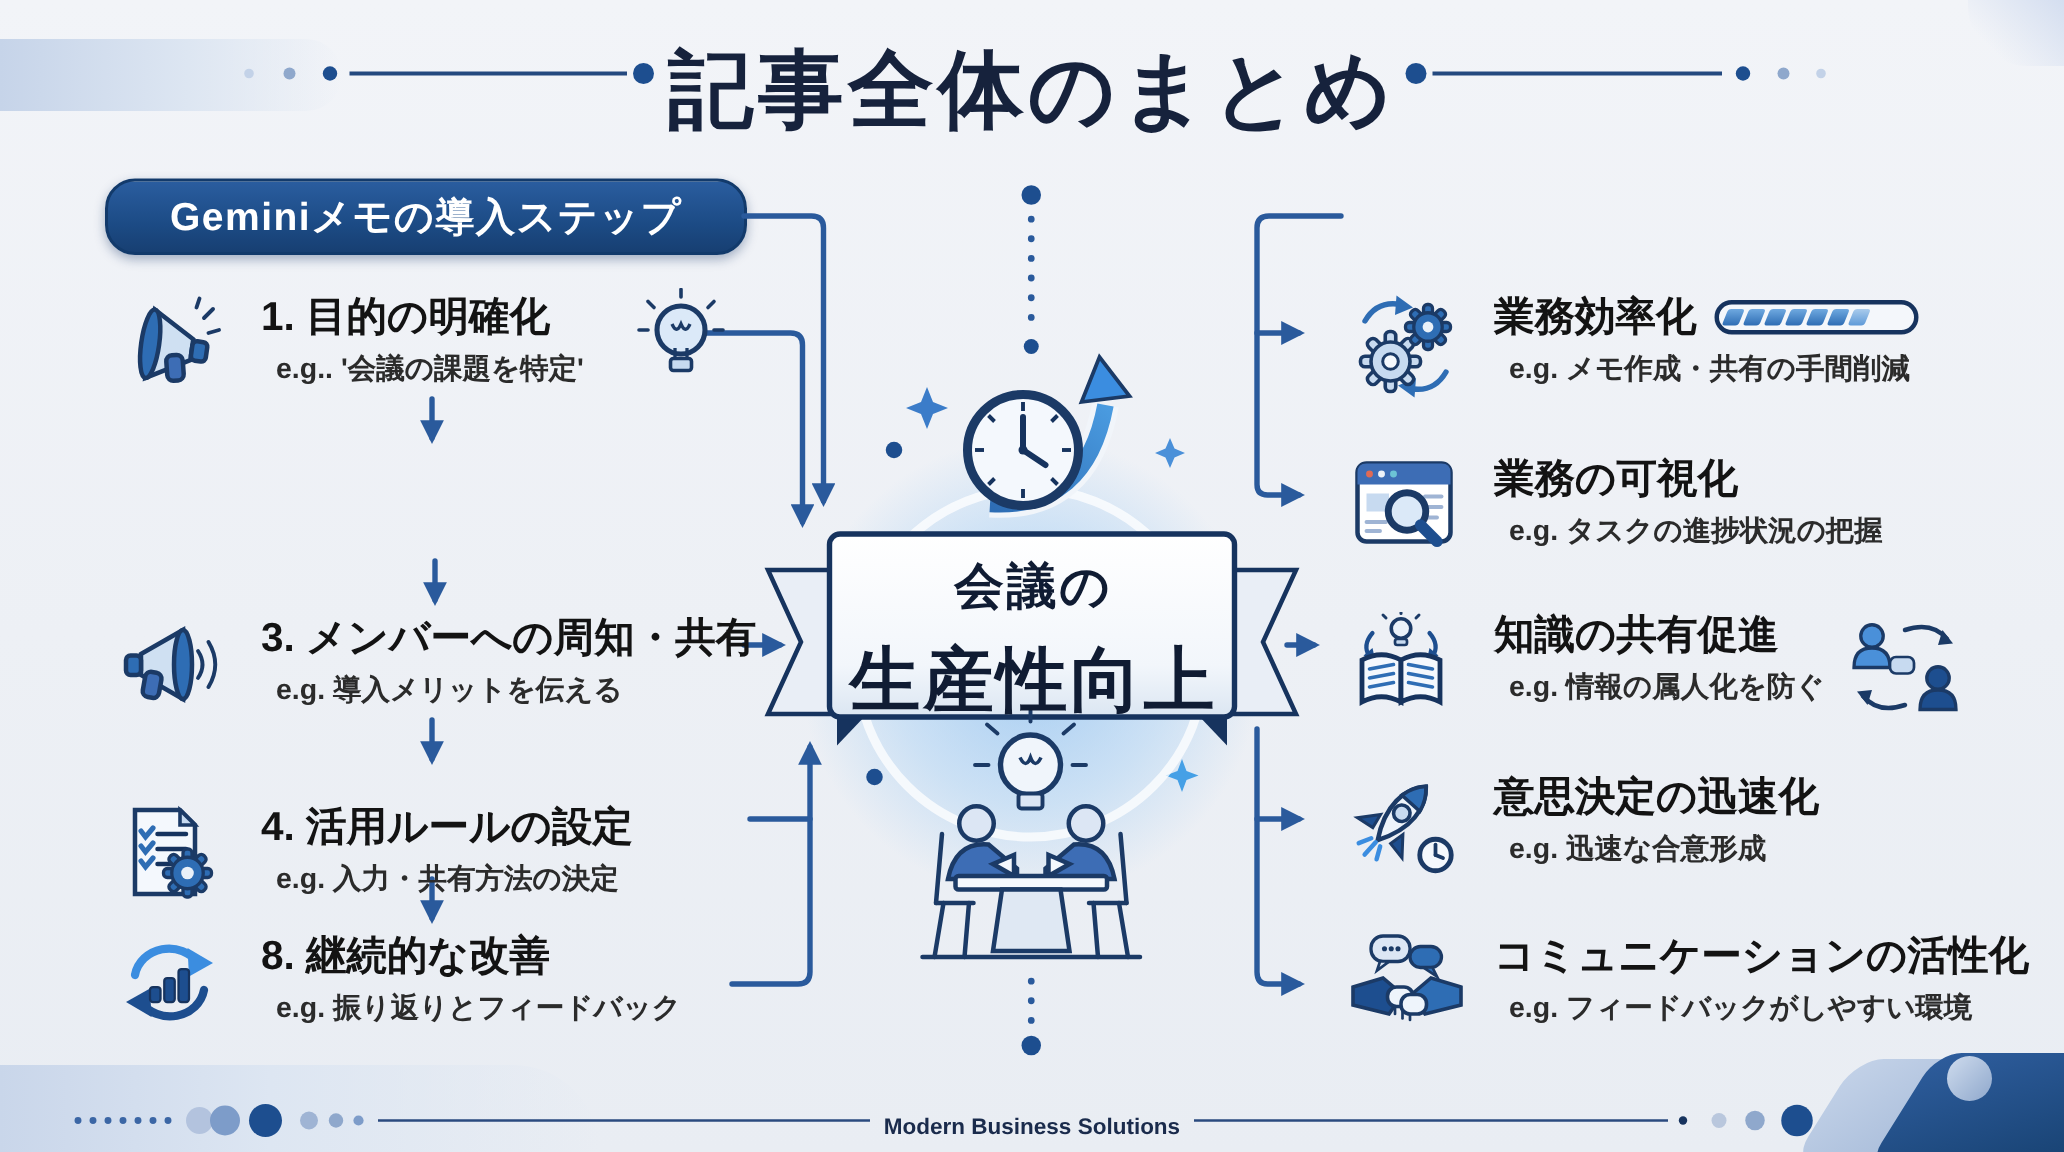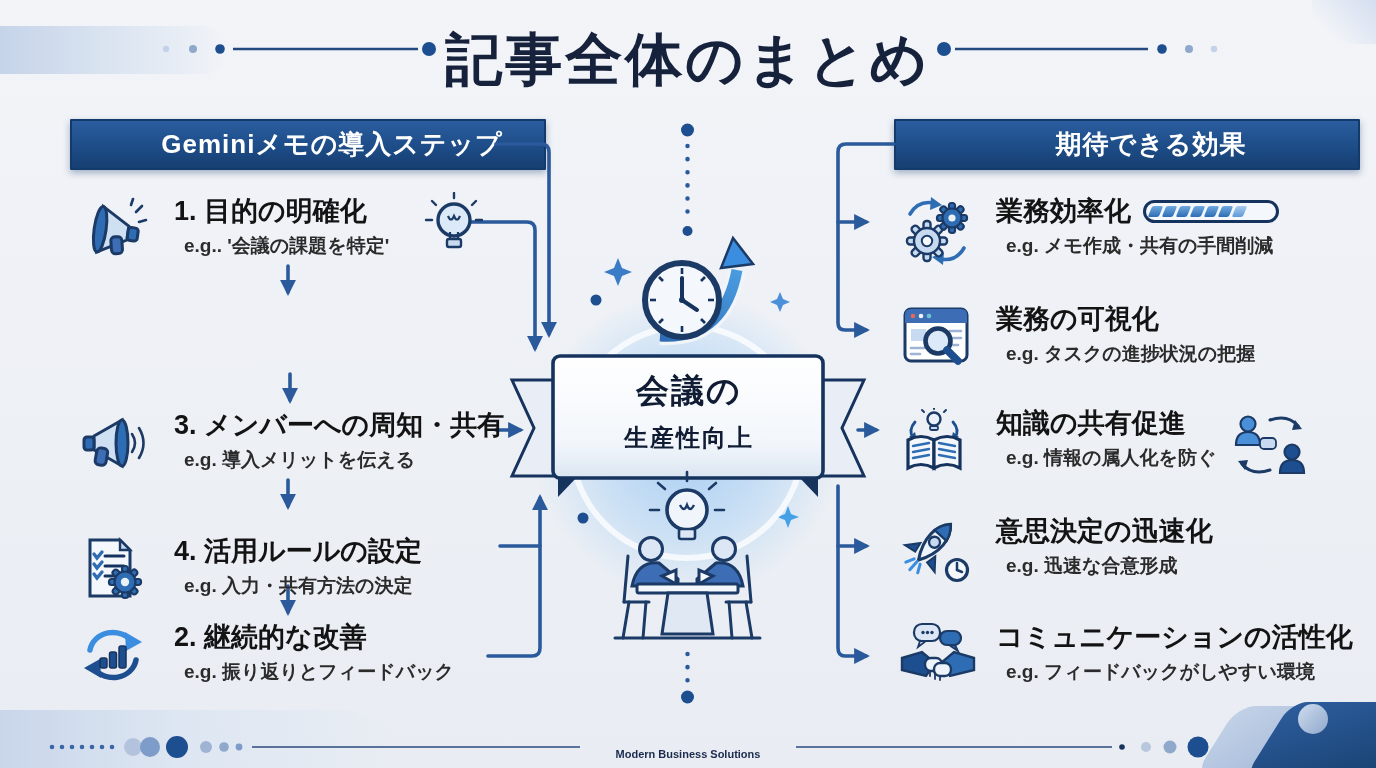--- a/index.html
+++ b/index.html
@@ -25,49 +25,49 @@
     transform:skewX(-32deg);border-radius:18px;}
   .corner-br-dark{right:-42px;bottom:-10px;width:150px;height:76px;
     background:linear-gradient(160deg,#2e5d9d,#16406f);
     transform:skewX(-32deg);border-radius:16px;}
   .corner-br-dot{right:48px;bottom:34px;width:30px;height:30px;border-radius:50%;
     background:linear-gradient(135deg,#cfdcee,#8fa8cc);}
   
   .page-title{left:0;right:0;top:22px;text-align:center;
     font-size:57px;font-weight:900;letter-spacing:3px;color:#16223c;}
   
-  .badge{height:47px;border-radius:1px;border:2px solid #123a6b;
+  .badge{height:47px;border-radius:20px;border:2px solid #123a6b;
     background:linear-gradient(180deg,#2a5d9f 0%,#1c4b85 60%,#173f72 100%);
     box-shadow:0 3px 7px rgba(18,50,100,.35);
     display:flex;align-items:center;justify-content:center;
-    color:#ffffff;font-weight:800;font-size:26px;letter-spacing:1px;padding-left:48px;}
+    color:#ffffff;font-weight:800;font-size:26px;letter-spacing:1px;}
   .badge-left{left:70px;top:119px;width:424px;}
   .badge-right{left:894px;top:119px;width:414px;}
   
   .lrow,.rrow{position:absolute;height:78px;}
   .row-title{font-size:27px;font-weight:800;color:#131313;line-height:1.15;white-space:nowrap;}
   .row-eg{font-size:19px;font-weight:700;color:#2b2b2b;margin-top:6px;margin-left:10px;white-space:nowrap;}
   .icon-box{position:absolute;left:0;top:2px;width:70px;height:70px;}
   .txt-box{position:absolute;left:96px;top:2px;}
   .title-line{display:flex;align-items:center;gap:12px;}
   
   .pill{width:136px;height:23px;border:3px solid #16335e;border-radius:14px;
     background:#f4f7fb;display:flex;align-items:center;padding:2px 4px;box-sizing:border-box;gap:3px;overflow:hidden;}
   .seg{width:11px;height:11px;background:linear-gradient(180deg,#6fa9e0,#2e6db4);
     transform:skewX(-22deg);border-radius:2px;flex:0 0 auto;}
   .seg.last{background:linear-gradient(180deg,#a9cbec,#5e9ad8);}
   
   .glow{left:532px;top:290px;width:310px;height:310px;border-radius:50%;
     background:radial-gradient(circle,rgba(125,185,240,.62) 0%,rgba(160,205,245,.42) 42%,rgba(238,241,246,0) 70%);}
   .banner-text{left:556px;top:369px;width:266px;text-align:center;color:#101c33;z-index:6;}
   .banner-text .l1{font-size:33px;font-weight:900;letter-spacing:2px;}
-  .banner-text .l2{font-size:24px;font-weight:900;letter-spacing:2px;margin-top:8px;}
+  .banner-text .l2{font-size:47px;font-weight:900;letter-spacing:2px;margin-top:8px;}
   
   .footer-brand{left:0;right:0;bottom:8px;text-align:center;
-    font-size:11px;font-weight:700;color:#1a2b4c;z-index:8;}
+    font-size:15px;font-weight:700;color:#1a2b4c;z-index:8;}
   svg{display:block;}
   .overlay{left:0;top:0;z-index:4;}
   .z5{z-index:5;}
 </style>
 </head>
 <body>
 
 <div class="canvas">
 
   <div class="abs corner-tl"></div>
@@ -231,21 +231,20 @@
     <g>
       <line x1="796" y1="747" x2="1112" y2="747" stroke="#2a4a7f" stroke-width="1.7"></line>
       <circle cx="1122" cy="747" r="2.8" fill="#16335e"></circle>
         <circle cx="1146" cy="747" r="5" fill="#b9c7dd"></circle>
       <circle cx="1170" cy="747" r="6.5" fill="#8fa8cc"></circle>
         <circle cx="1198" cy="747" r="10.5" fill="#1d4e8f"></circle>
     </g>
   </svg>
 
   <div class="abs badge badge-left">Geminiメモの導入ステップ</div>
-  <div class="abs badge badge-right">期待できる効果</div>
 
   <div class="abs banner-text">
     <div class="l1">会議の</div>
     <div class="l2">生産性向上</div>
   </div>
 
   <div class="lrow z5" style="left:78px;top:194px;width:470px;">
     <span class="icon-box">
       <svg width="70" height="70" viewBox="0 0 70 70">
         <g transform="scale(-1,1) translate(-70,0) rotate(-8 35 35)" stroke="#1b3a66" stroke-width="3">
@@ -347,21 +346,21 @@
         <path d="M58,38 A23,21 0 0 1 16,46" fill="none" stroke="#1d4e8f" stroke-width="5.5" stroke-linecap="round"></path>
         <polygon points="23,56 6,46 22,37" fill="#1d4e8f"></polygon>
         <g fill="#1d4e8f" stroke="#16335e" stroke-width="1.5">
           <rect x="22" y="36" width="7" height="10" rx="2"></rect>
           <rect x="31.5" y="30" width="7" height="16" rx="2"></rect>
           <rect x="41" y="24" width="7" height="22" rx="2"></rect>
         </g>
       </svg>
     </span>
     <div class="txt-box">
-      <div class="row-title">2. 継続的な改善</div>
+      <div class="row-title">8. 継続的な改善</div>
       <div class="row-eg">e.g. 振り返りとフィードバック</div>
     </div>
   </div>
 
   <div class="rrow z5" style="left:900px;top:194px;width:470px;">
     <span class="icon-box">
       <svg width="76" height="72" viewBox="0 0 76 72">
         <path d="M10,18 Q18,4 34,7" fill="none" stroke="#2e6db4" stroke-width="3.6" stroke-linecap="round"></path>
         <polygon points="31,1 42,9 30,14" fill="#2e6db4"></polygon>
         <path d="M64,52 Q56,66 40,63" fill="none" stroke="#2e6db4" stroke-width="3.6" stroke-linecap="round"></path>

